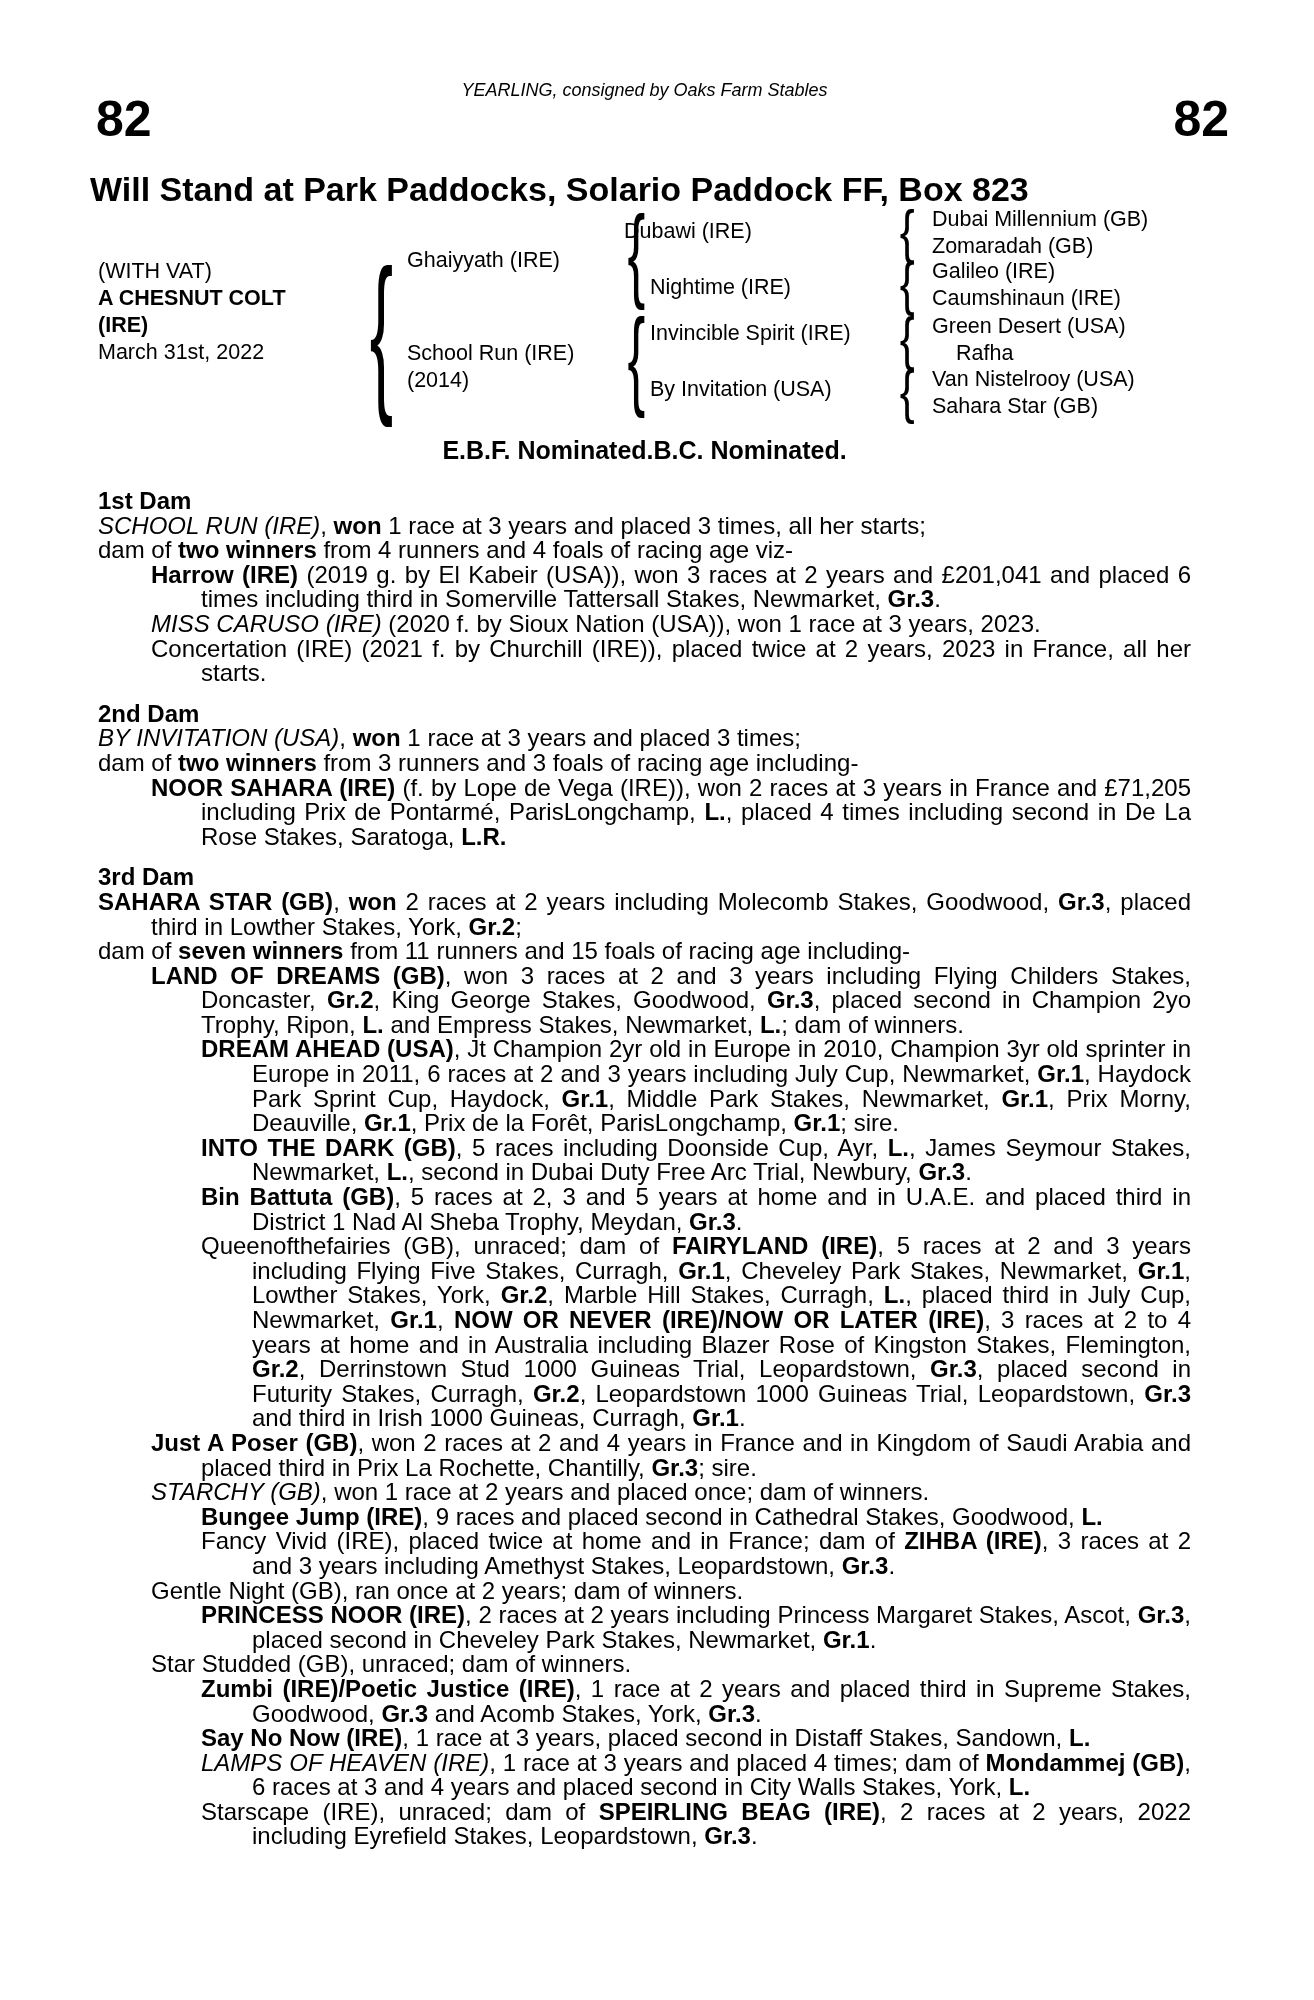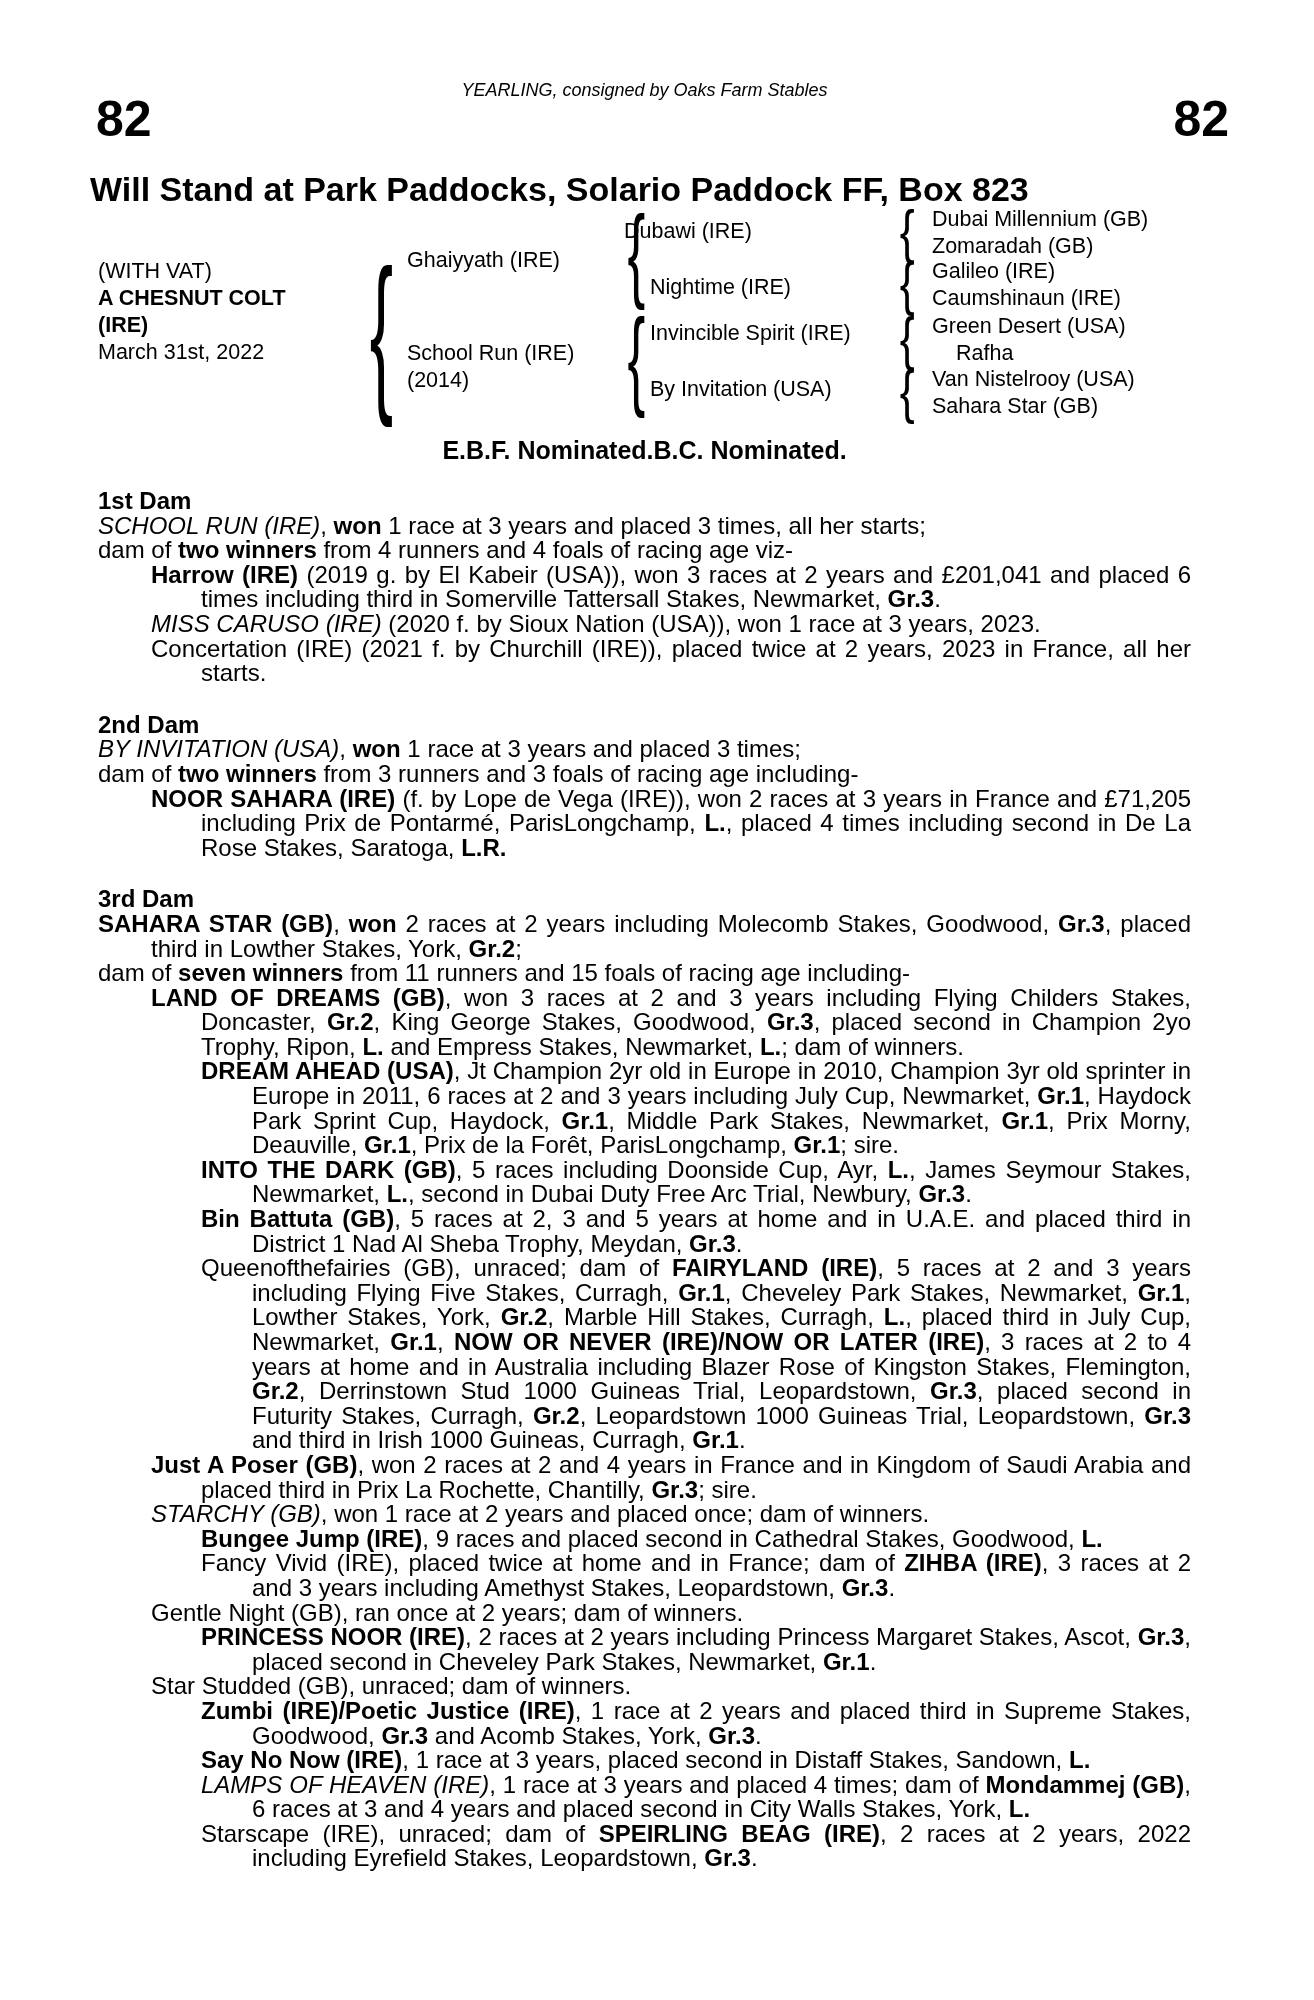--- a/index.html
+++ b/index.html
@@ -26,21 +26,21 @@
            align-items:center; justify-content:center; }
   .brace span { display:inline-block; font-size:56px; line-height:1; font-weight:normal; }
 
   .noms-row {
     left:98px; top:436px; width:1093px; display:flex; justify-content:center; 
     font-size:25px; font-weight:bold; white-space:nowrap;
   }
 
   
   .sections { left:98px; top:489px; width:1093px; font-size:24px; line-height:24.6px; }
-  .dam-section + .dam-section { margin-top:27px; }
+  .dam-section + .dam-section { margin-top:16px; }
   .dam-heading { font-weight:bold; }
   .para { text-align:justify; }
   .p0 { padding-left:53px;  text-indent:-53px; }
   .p1 { padding-left:103px; text-indent:-50px; }
   .p2 { padding-left:154px; text-indent:-51px; }
   .sb { font-weight:bold; }
   .si { font-style:italic; }
 </style>
 </head>
 <body>

